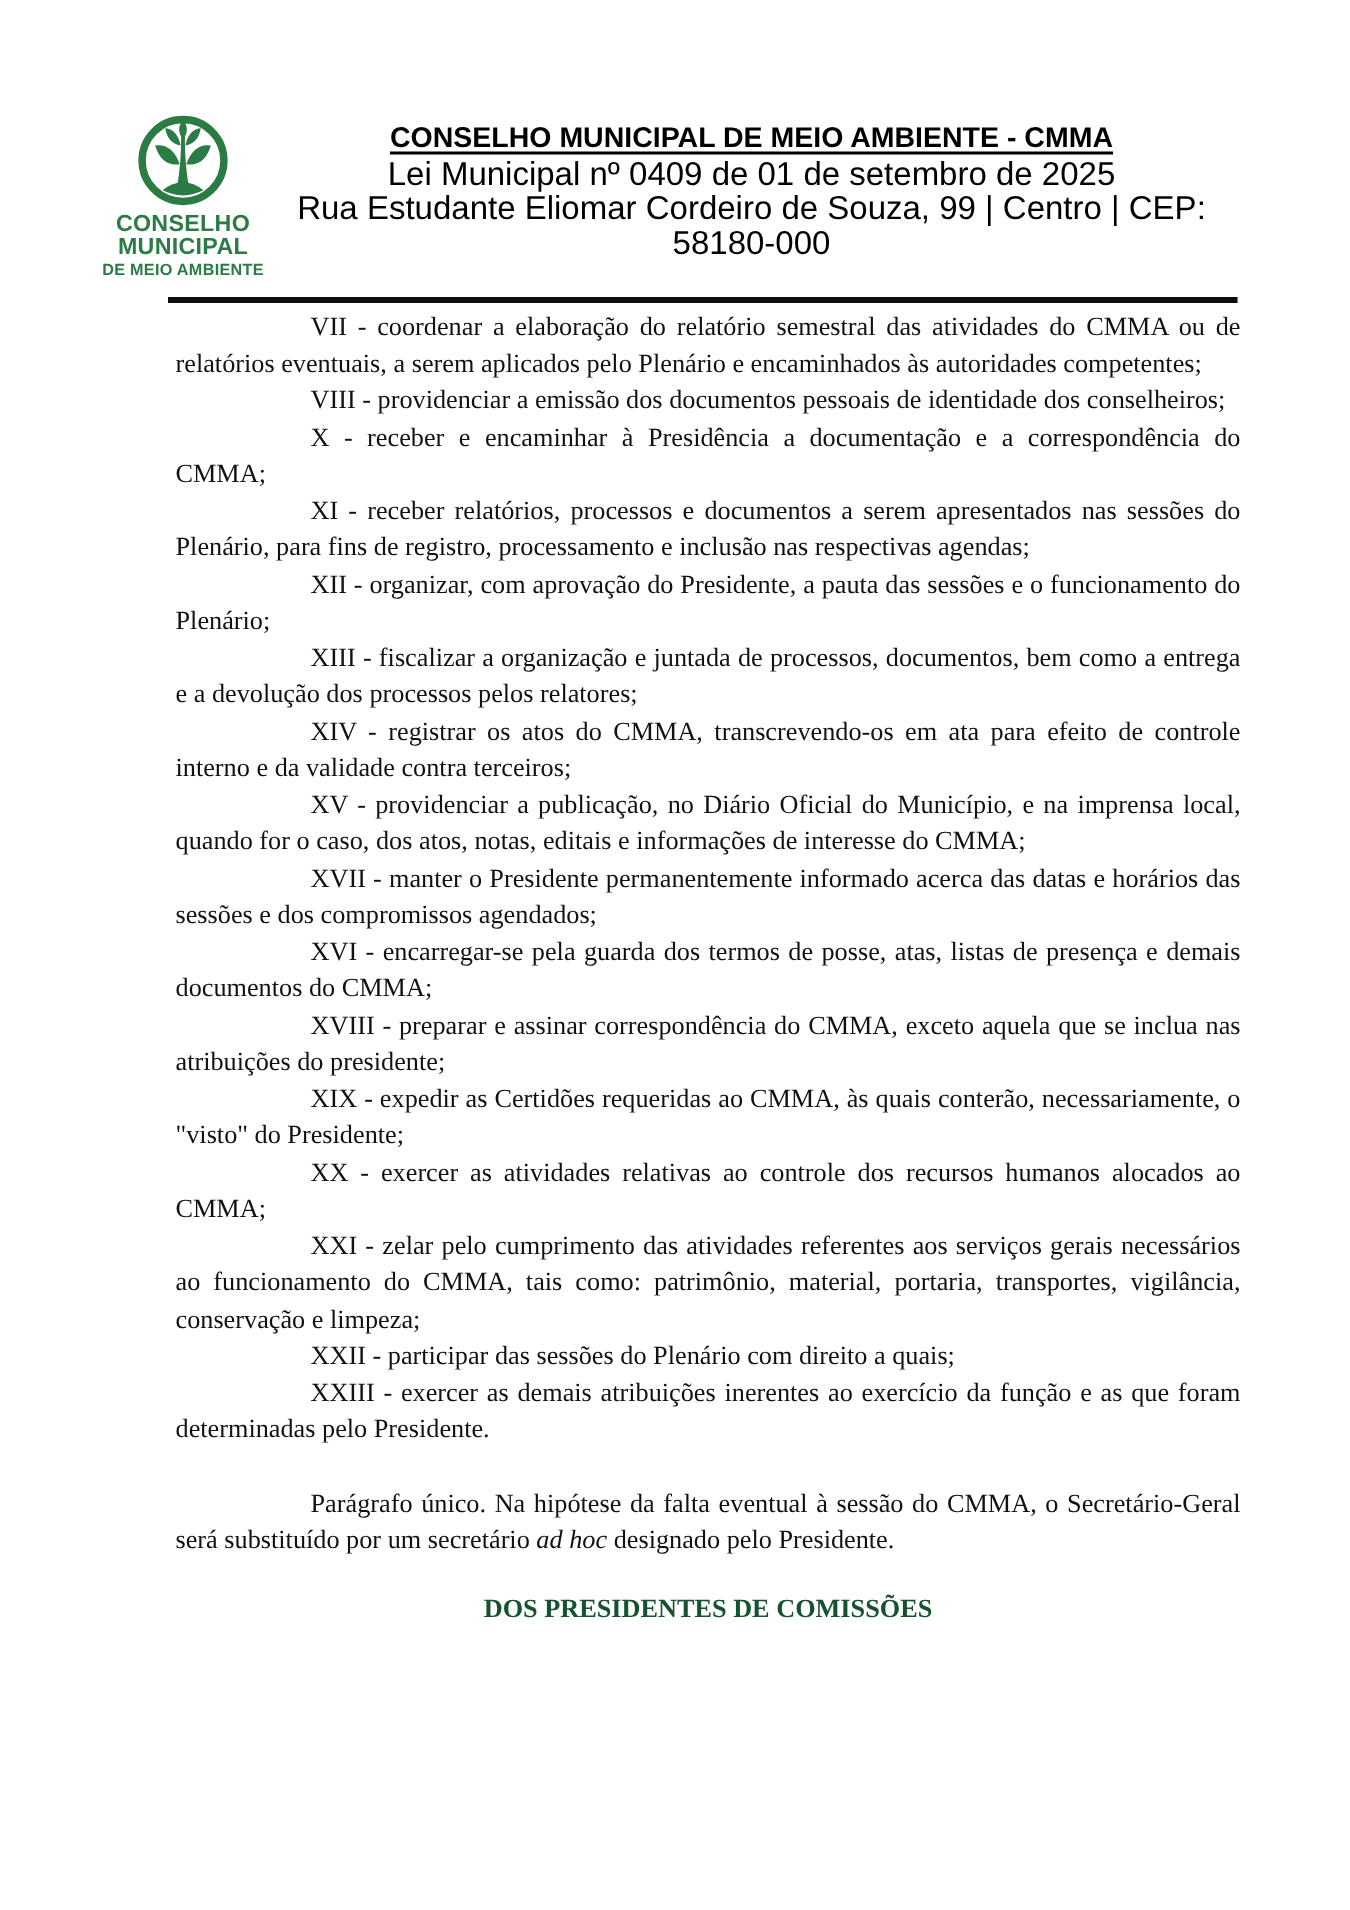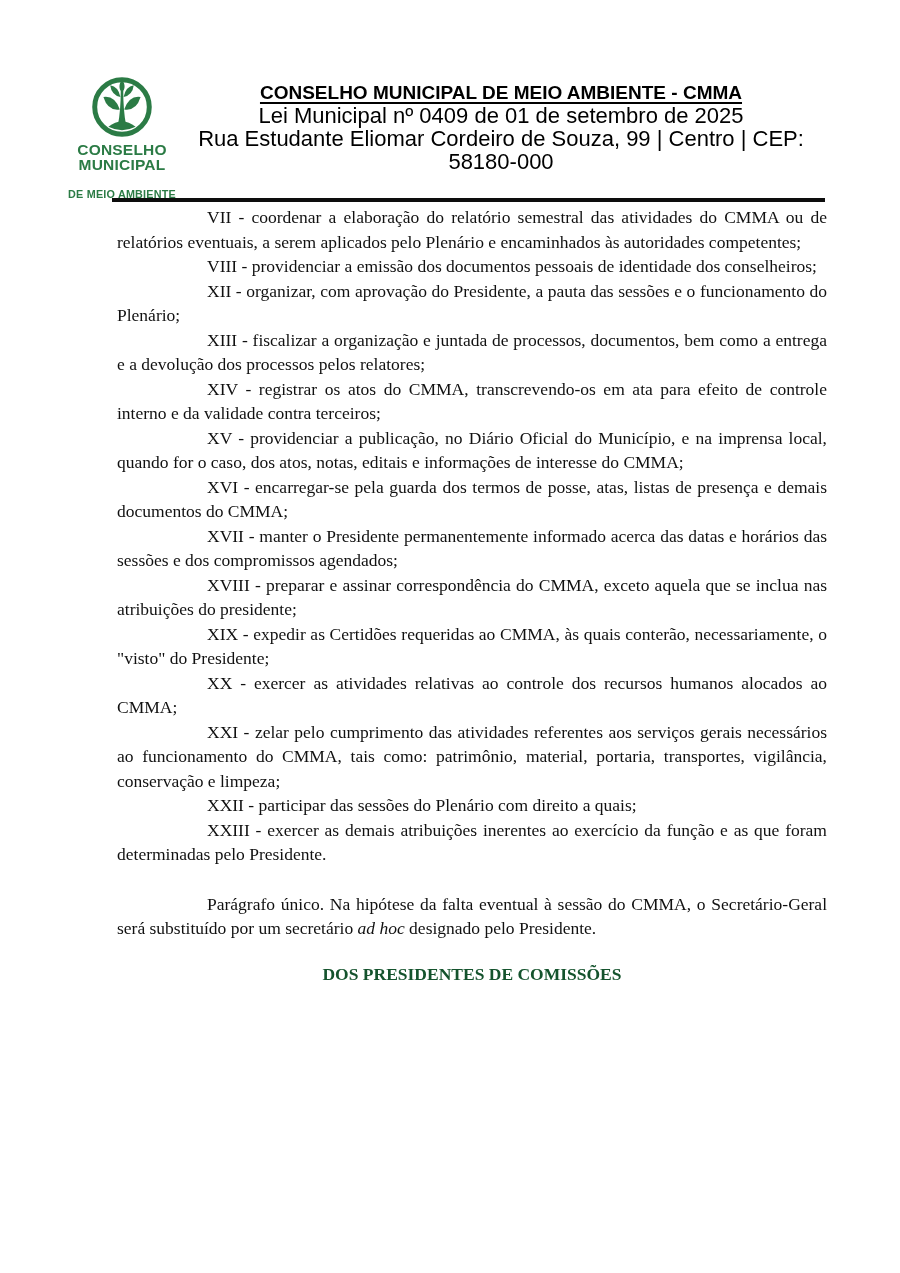--- a/index.html
+++ b/index.html
@@ -25,21 +25,21 @@
     width: 116px;
     text-align: center;
     color: #2b7b45;
     font-family: "Liberation Sans", sans-serif;
     font-weight: bold;
     line-height: 1;
   }
   .logo svg { display: block; margin: 0 auto 4px auto; width: 62px; height: 62px; }
   .logo-line { letter-spacing: 0.2px; text-align: center; }
   .logo-line.l1, .logo-line.l2 { font-size: 15.5px; line-height: 15px; }
-  .logo-line.l3 { font-size: 10.8px; line-height: 12px; margin-top: 16px; }
+  .logo-line.l3 { font-size: 10.8px; line-height: 12px; margin-top: 2px; }
 
   .header-text {
     position: absolute;
     left: 172px;
     top: 81px;
     width: 658px;
     text-align: center;
     font-family: "Liberation Sans", sans-serif;
     color: #000000;
   }
@@ -118,26 +118,28 @@
       <div class="hline">Rua Estudante Eliomar Cordeiro de Souza, 99 | Centro | CEP: 58180-000</div>
     </div>
 
   </div>
 
   <div class="separator"></div>
 
   <main class="content">
     <p class="clause">VII - coordenar a elaboração do relatório semestral das atividades do CMMA ou de relatórios eventuais, a serem aplicados pelo Plenário e encaminhados às autoridades competentes;</p>
     <p class="clause">VIII - providenciar a emissão dos documentos pessoais de identidade dos conselheiros;</p>
+    <p class="clause">X - receber e encaminhar à Presidência a documentação e a correspondência do CMMA;</p>
+    <p class="clause">XI - receber relatórios, processos e documentos a serem apresentados nas sessões do Plenário, para fins de registro, processamento e inclusão nas respectivas agendas;</p>
     <p class="clause">XII - organizar, com aprovação do Presidente, a pauta das sessões e o funcionamento do Plenário;</p>
     <p class="clause">XIII - fiscalizar a organização e juntada de processos, documentos, bem como a entrega e a devolução dos processos pelos relatores;</p>
     <p class="clause">XIV - registrar os atos do CMMA, transcrevendo-os em ata para efeito de controle interno e da validade contra terceiros;</p>
     <p class="clause">XV - providenciar a publicação, no Diário Oficial do Município, e na imprensa local, quando for o caso, dos atos, notas, editais e informações de interesse do CMMA;</p>
+    <p class="clause">XVII - manter o Presidente permanentemente informado acerca das datas e horários das sessões e dos compromissos agendados;</p>
     <p class="clause">XVI - encarregar-se pela guarda dos termos de posse, atas, listas de presença e demais documentos do CMMA;</p>
-    <p class="clause">XVII - manter o Presidente permanentemente informado acerca das datas e horários das sessões e dos compromissos agendados;</p>
     <p class="clause">XVIII - preparar e assinar correspondência do CMMA, exceto aquela que se inclua nas atribuições do presidente;</p>
     <p class="clause">XIX - expedir as Certidões requeridas ao CMMA, às quais conterão, necessariamente, o "visto" do Presidente;</p>
     <p class="clause">XX - exercer as atividades relativas ao controle dos recursos humanos alocados ao CMMA;</p>
     <p class="clause">XXI - zelar pelo cumprimento das atividades referentes aos serviços gerais necessários ao funcionamento do CMMA, tais como: patrimônio, material, portaria, transportes, vigilância, conservação e limpeza;</p>
     <p class="clause">XXII - participar das sessões do Plenário com direito a quais;</p>
     <p class="clause">XXIII - exercer as demais atribuições inerentes ao exercício da função e as que foram determinadas pelo Presidente.</p>
 
     <p class="clause par-unique"><span>Parágrafo único. Na hipótese da falta eventual à sessão do CMMA, o Secretário-Geral será substituído por um secretário </span><em>ad hoc</em><span> designado pelo Presidente.</span></p>
 
     <h2 class="section-heading">DOS PRESIDENTES DE COMISSÕES</h2>

